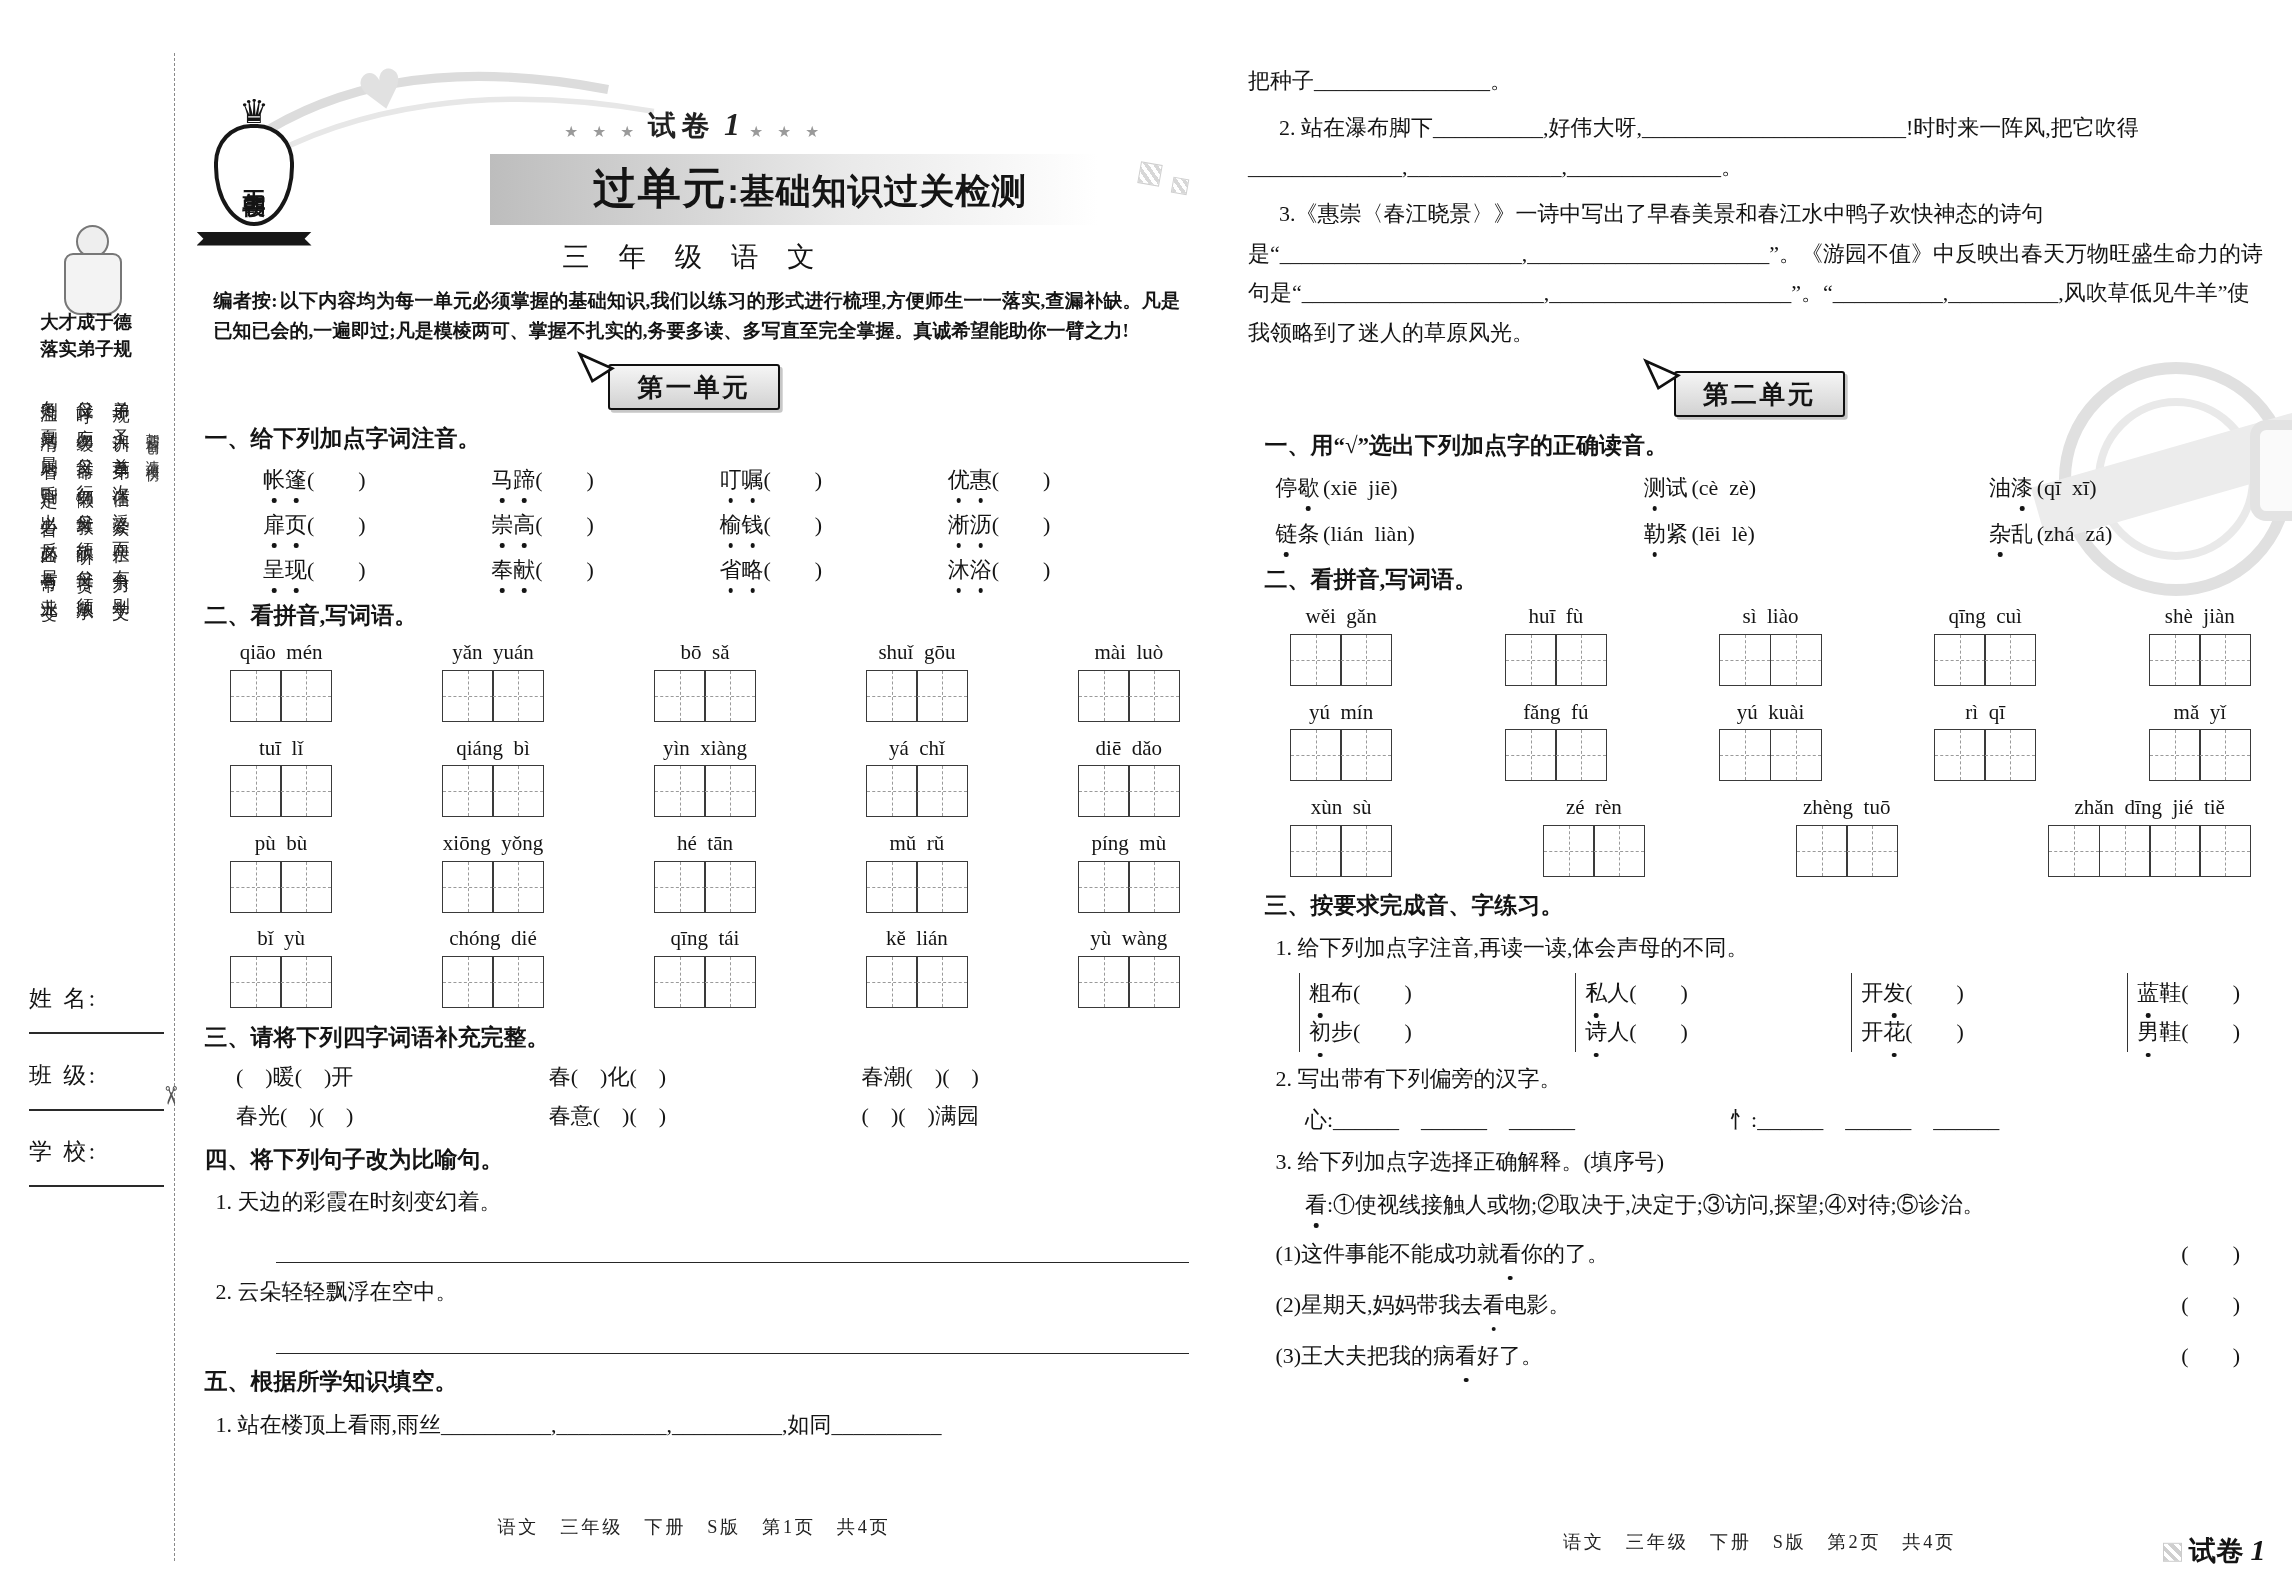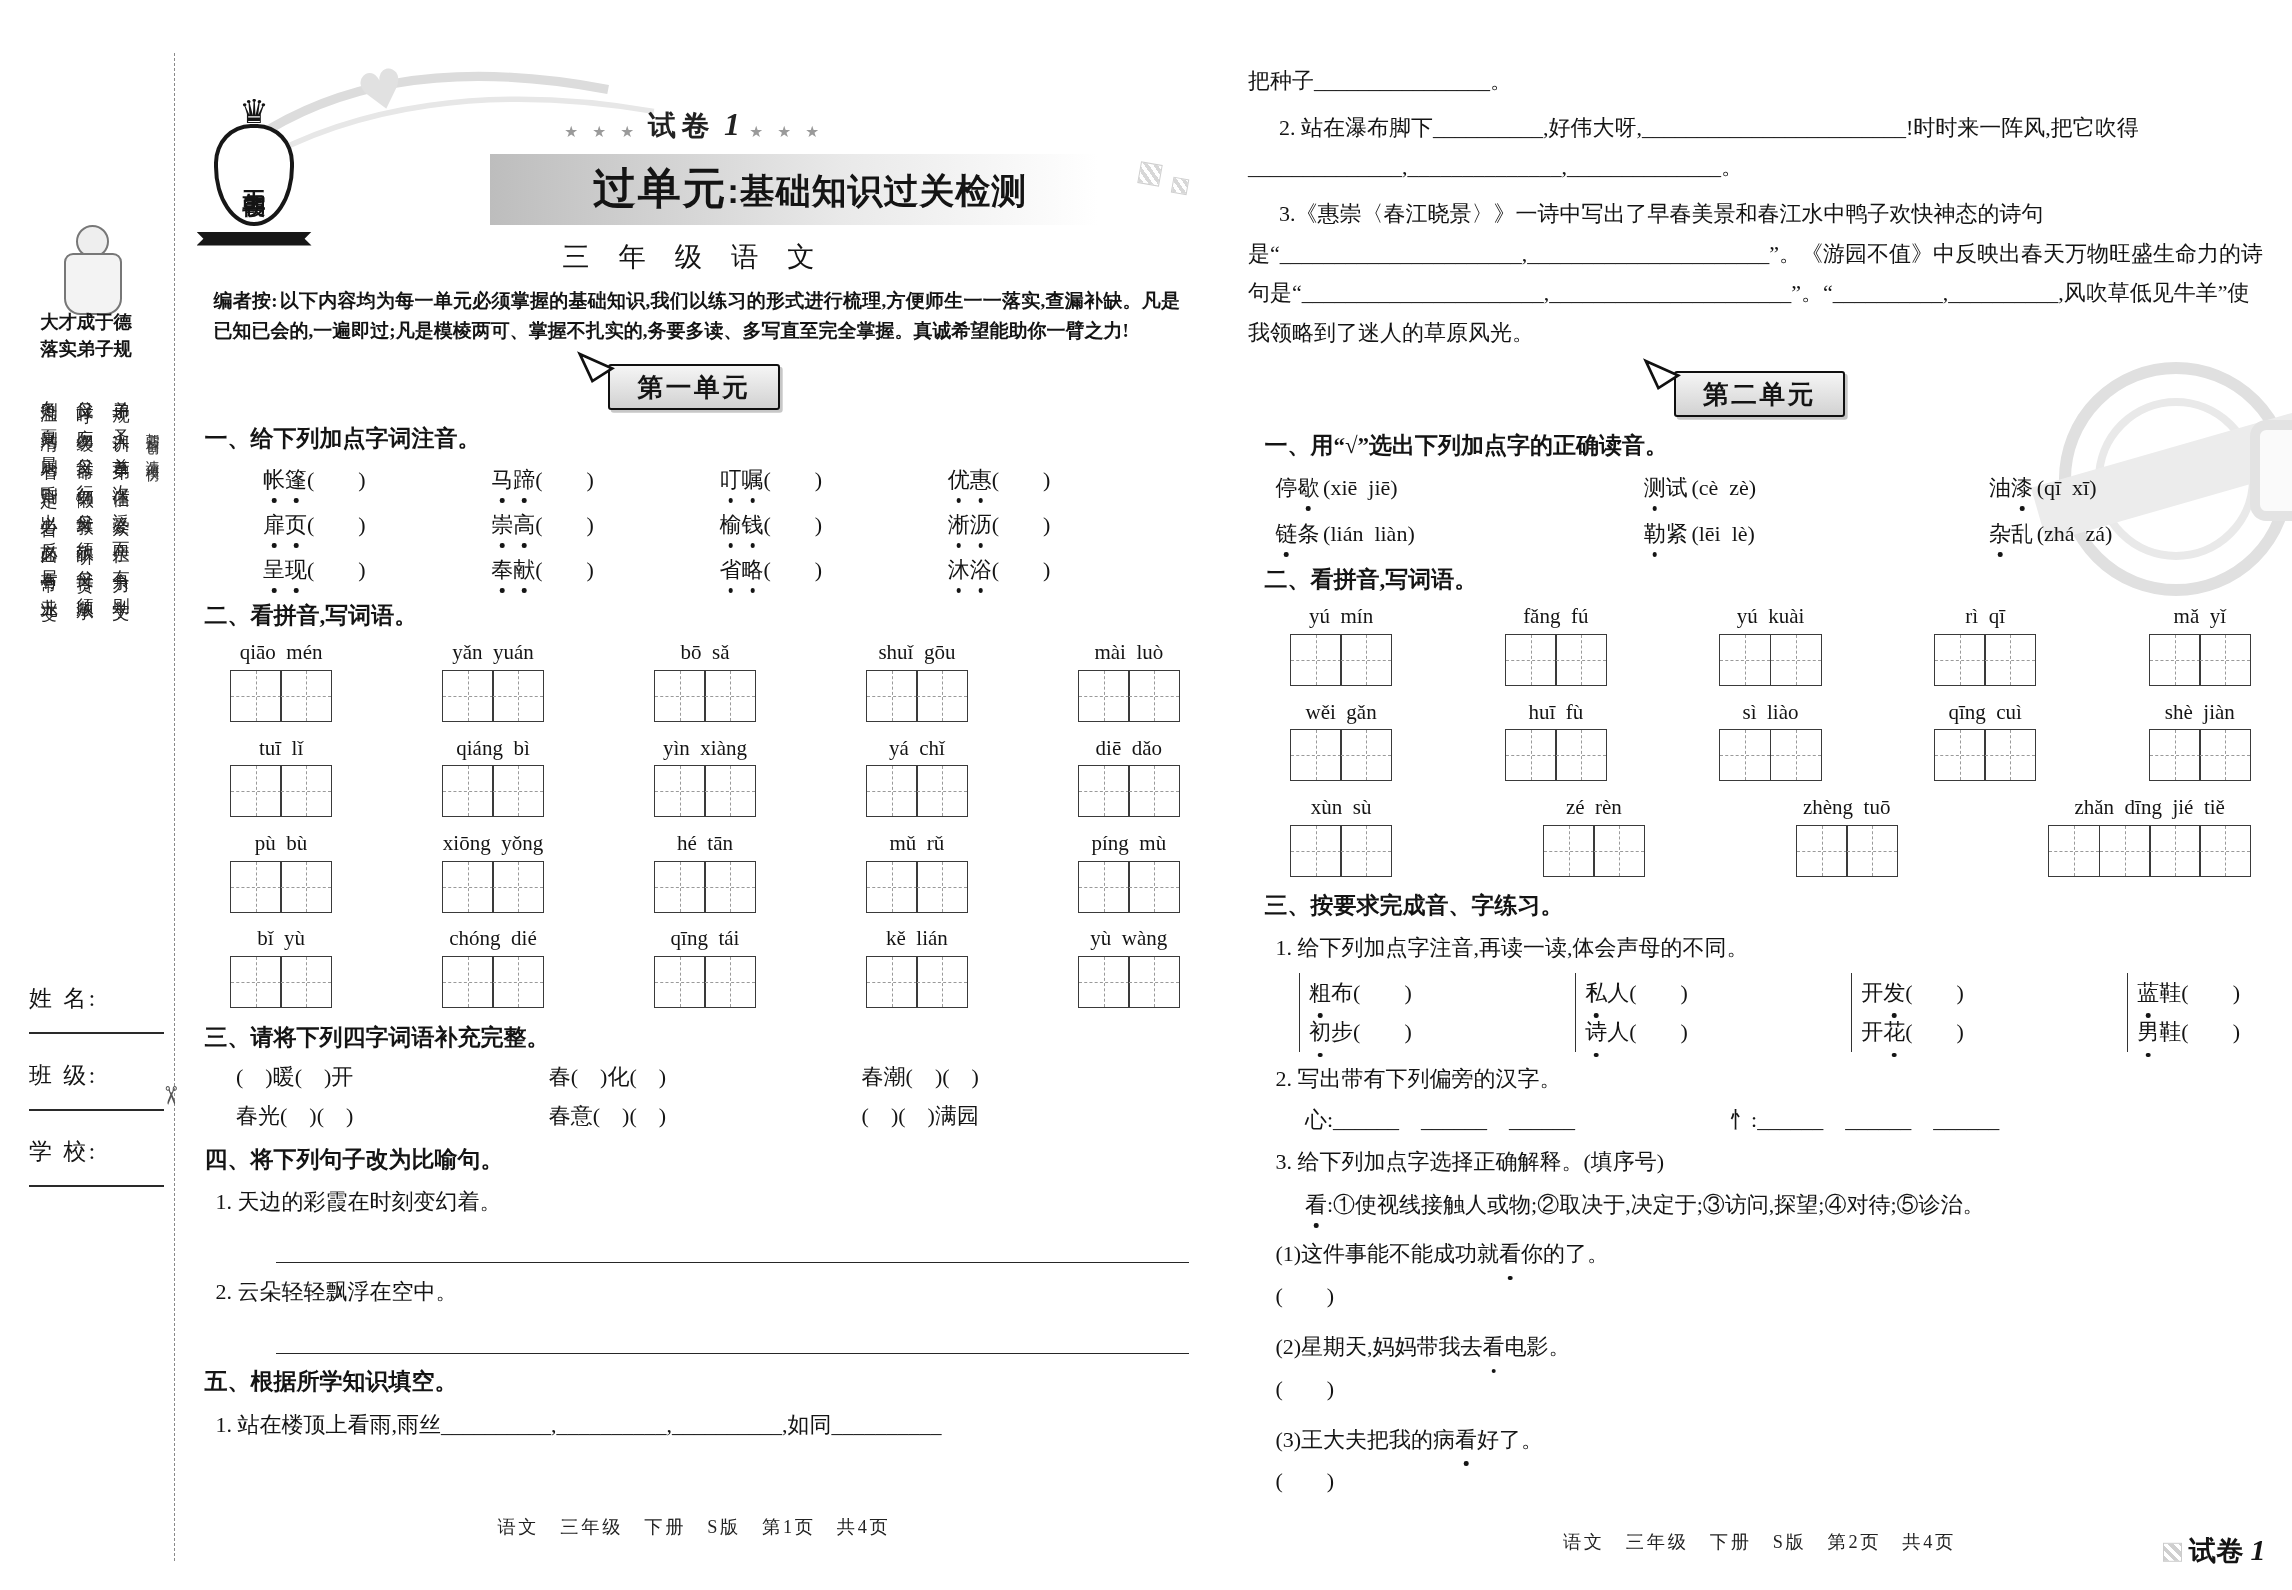--- a/index.html
+++ b/index.html
@@ -105,21 +105,21 @@
   .pr-py{margin-left:3.7px;white-space:pre;}
 
   .pairs{display:flex;justify-content:space-between;margin:5.5px 31px 9.1px 51px;}
   .pair-group{border-left:1.8px solid #333;padding-left:9.1px;}
   .pair-line{font-size:22px;line-height:1.8;}
 
   .sub-item{font-size:22px;padding-left:27.4px;margin:7.3px 0;line-height:1.6;}
   .radicals{font-size:22px;padding-left:57px;margin:9.1px 0;}
   .def-line{font-size:22px;padding-left:57px;margin:7.3px 0 11px;line-height:1.6;}
   .expl{margin:0 31px 0 27.4px;}
-  .expl-line{display:flex;justify-content:space-between;font-size:22px;line-height:1.9;margin-bottom:9.1px;flex-direction:column;}
+  .expl-line{display:flex;justify-content:space-between;font-size:22px;line-height:1.9;margin-bottom:9.1px;}
 
   .corner{position:absolute;right:5.5px;bottom:-14.6px;font-size:27.4px;font-weight:bold;}
   .corner i{font-size:30px;}
   .corner-deco{display:inline-block;width:18.3px;height:18.3px;margin-right:7.3px;border:0.9px solid #ccc;
                background:repeating-linear-gradient(45deg,#cfcfcf 0 3.7px,#fff 3.7px 7.3px);transform:translateY(1.8px);}
 </style>
 </head>
 <body>
 
 <div class="sheet">
@@ -421,20 +421,57 @@
           <div class="pr-item"><span class="dc dot">链</span><span class="dc">条</span><span class="pr-py">(lián  liàn)</span></div>
           <div class="pr-item"><span class="dc dot">勒</span><span class="dc">紧</span><span class="pr-py">(lēi  lè)</span></div>
           <div class="pr-item"><span class="dc dot">杂</span><span class="dc">乱</span><span class="pr-py">(zhá  zá)</span></div>
         </div>
       </div>
 
     <h3 class="sec-title">二、看拼音,写词语。</h3>
     <div class="pg-wrap">
         <div class="pg-row">
           <div class="pg-item">
+            <div class="pg-py">wěi  gǎn</div>
+            <div class="pg-cells">
+              <span class="pg-cell"></span>
+              <span class="pg-cell"></span>
+            </div>
+          </div>
+          <div class="pg-item">
+            <div class="pg-py">huī  fù</div>
+            <div class="pg-cells">
+              <span class="pg-cell"></span>
+              <span class="pg-cell"></span>
+            </div>
+          </div>
+          <div class="pg-item">
+            <div class="pg-py">sì  liào</div>
+            <div class="pg-cells">
+              <span class="pg-cell"></span>
+              <span class="pg-cell"></span>
+            </div>
+          </div>
+          <div class="pg-item">
+            <div class="pg-py">qīng  cuì</div>
+            <div class="pg-cells">
+              <span class="pg-cell"></span>
+              <span class="pg-cell"></span>
+            </div>
+          </div>
+          <div class="pg-item">
+            <div class="pg-py">shè  jiàn</div>
+            <div class="pg-cells">
+              <span class="pg-cell"></span>
+              <span class="pg-cell"></span>
+            </div>
+          </div>
+        </div>
+        <div class="pg-row">
+          <div class="pg-item">
             <div class="pg-py">yú  mín</div>
             <div class="pg-cells">
               <span class="pg-cell"></span>
               <span class="pg-cell"></span>
             </div>
           </div>
           <div class="pg-item">
             <div class="pg-py">fǎng  fú</div>
             <div class="pg-cells">
               <span class="pg-cell"></span>
@@ -450,57 +487,20 @@
           </div>
           <div class="pg-item">
             <div class="pg-py">rì  qī</div>
             <div class="pg-cells">
               <span class="pg-cell"></span>
               <span class="pg-cell"></span>
             </div>
           </div>
           <div class="pg-item">
             <div class="pg-py">mǎ  yǐ</div>
-            <div class="pg-cells">
-              <span class="pg-cell"></span>
-              <span class="pg-cell"></span>
-            </div>
-          </div>
-        </div>
-        <div class="pg-row">
-          <div class="pg-item">
-            <div class="pg-py">wěi  gǎn</div>
-            <div class="pg-cells">
-              <span class="pg-cell"></span>
-              <span class="pg-cell"></span>
-            </div>
-          </div>
-          <div class="pg-item">
-            <div class="pg-py">huī  fù</div>
-            <div class="pg-cells">
-              <span class="pg-cell"></span>
-              <span class="pg-cell"></span>
-            </div>
-          </div>
-          <div class="pg-item">
-            <div class="pg-py">sì  liào</div>
-            <div class="pg-cells">
-              <span class="pg-cell"></span>
-              <span class="pg-cell"></span>
-            </div>
-          </div>
-          <div class="pg-item">
-            <div class="pg-py">qīng  cuì</div>
-            <div class="pg-cells">
-              <span class="pg-cell"></span>
-              <span class="pg-cell"></span>
-            </div>
-          </div>
-          <div class="pg-item">
-            <div class="pg-py">shè  jiàn</div>
             <div class="pg-cells">
               <span class="pg-cell"></span>
               <span class="pg-cell"></span>
             </div>
           </div>
         </div>
         <div class="pg-row">
           <div class="pg-item">
             <div class="pg-py">xùn  sù</div>
             <div class="pg-cells">

